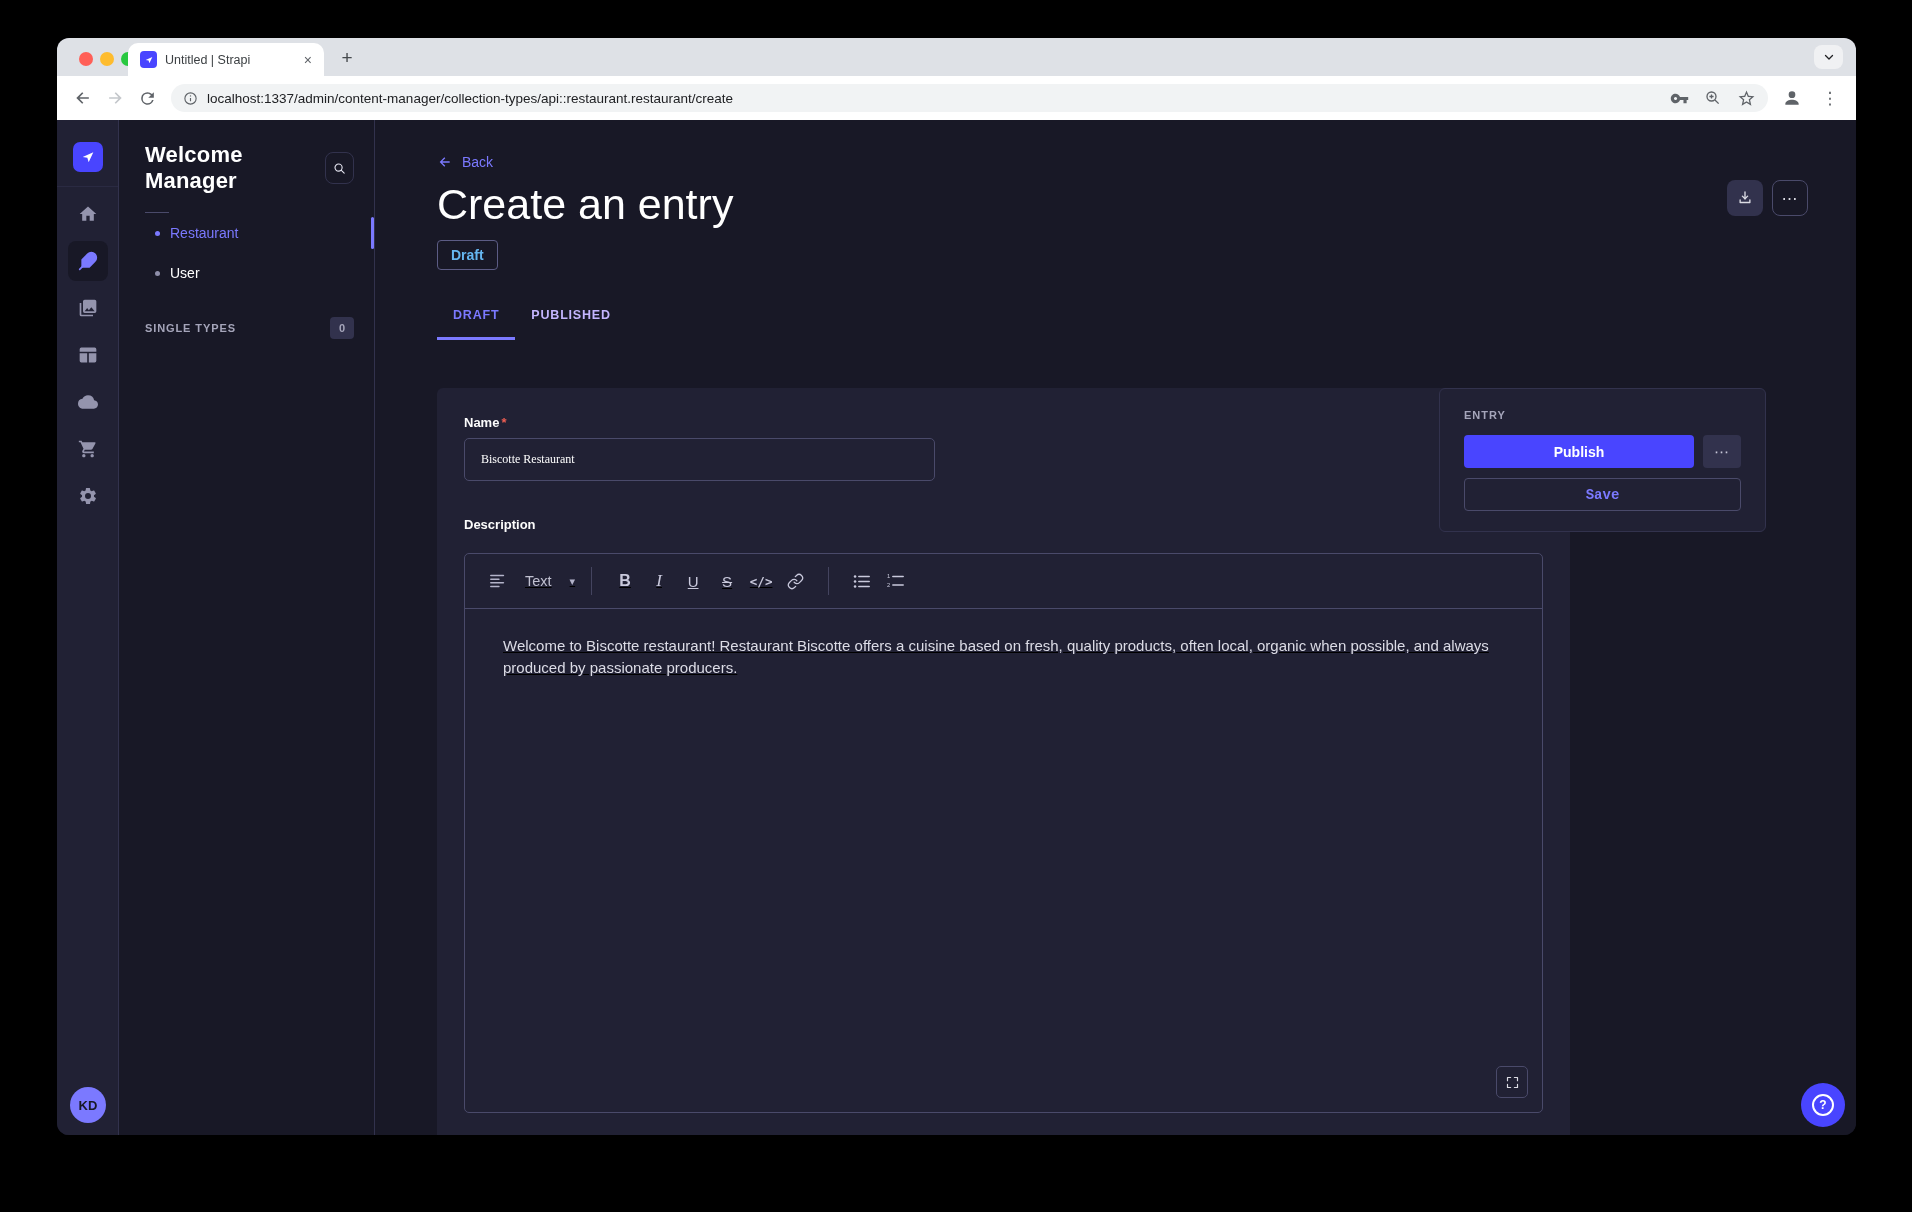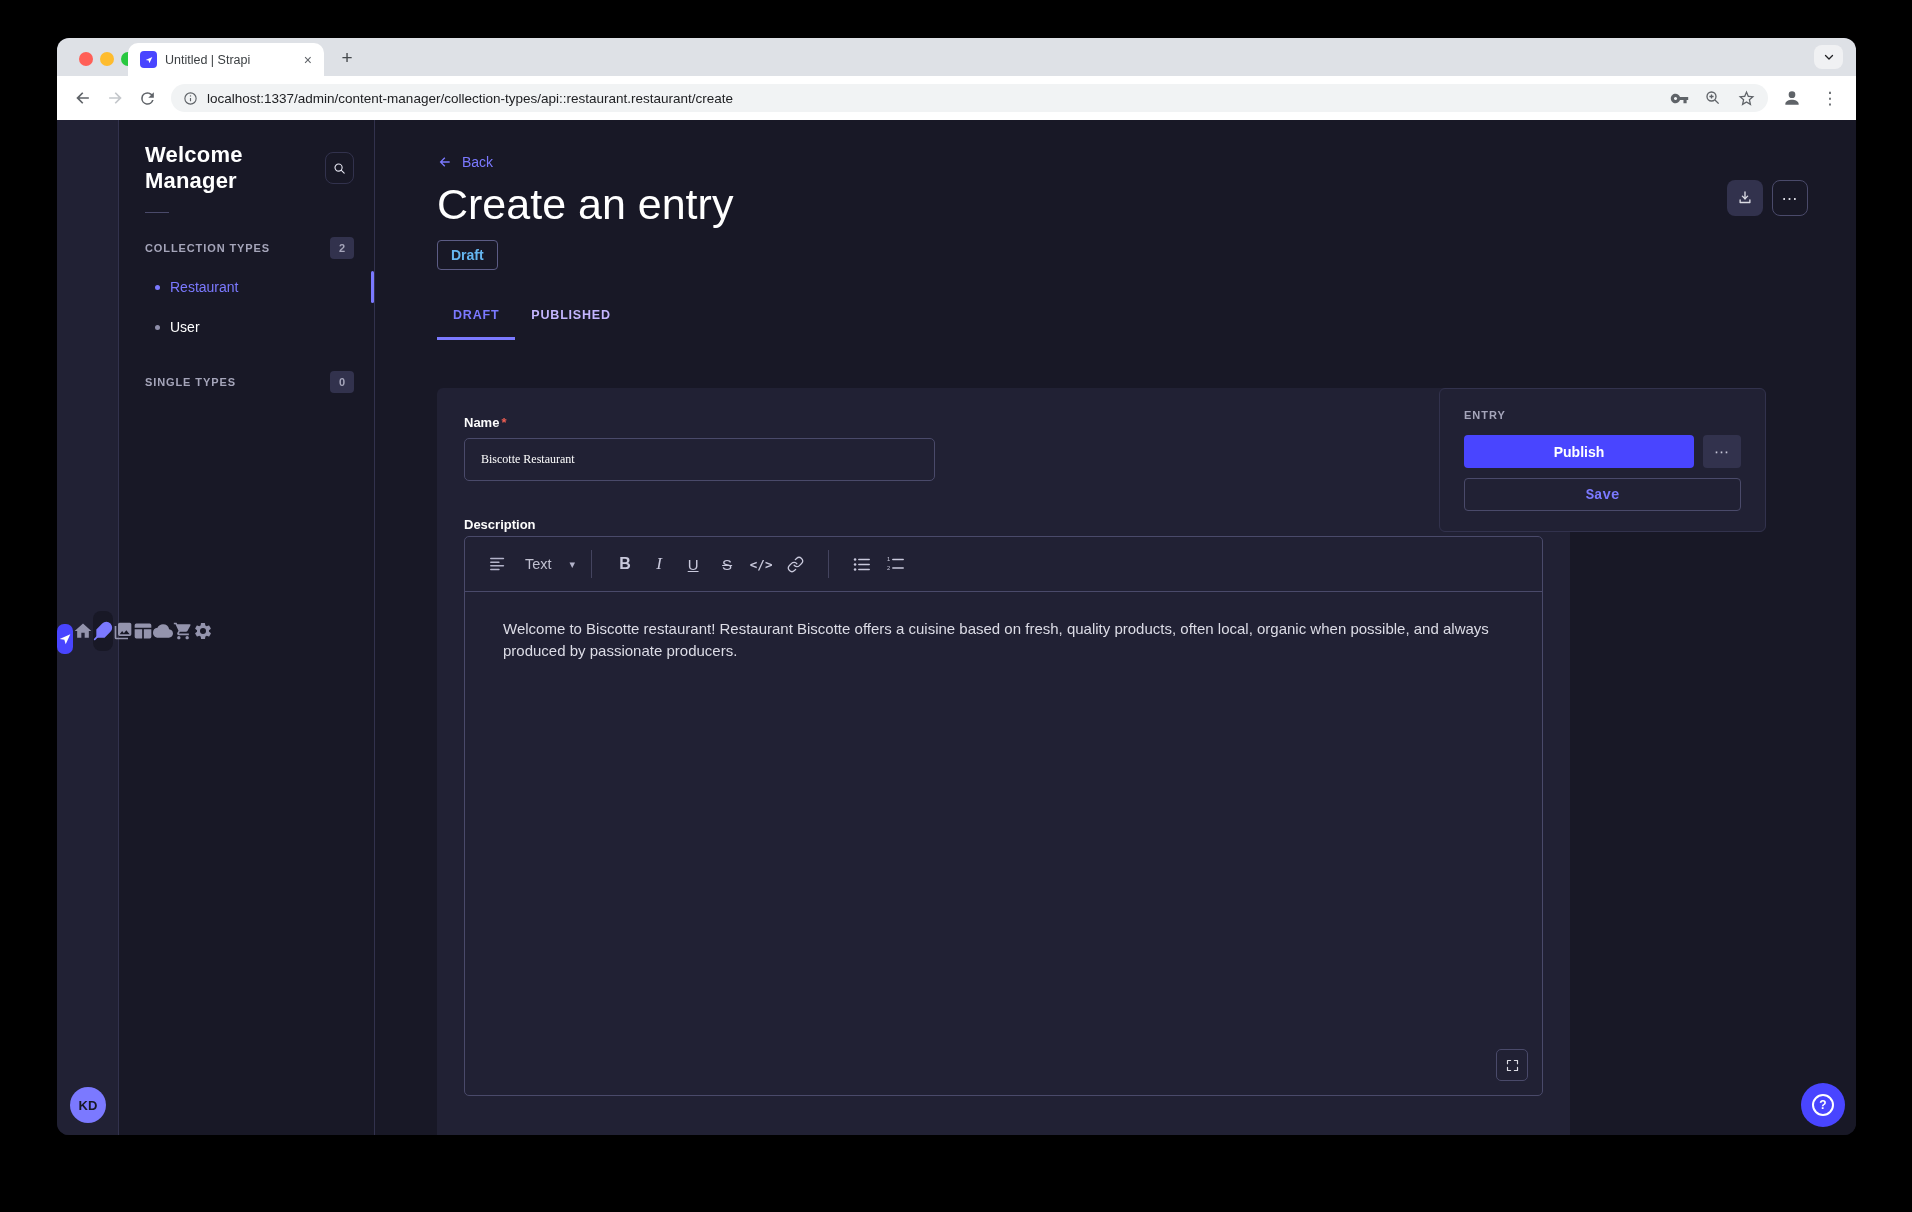--- a/index.html
+++ b/index.html
@@ -25,21 +25,21 @@
   .omnibox { flex:1; height:28px; margin:0 8px; background:#f1f3f4; border-radius:14px; display:flex; align-items:center; padding:0 12px; gap:9px; min-width:0; }
   .url-text { font-size:13.5px; color:#202124; white-space:nowrap; overflow:hidden; }
   .omni-right { margin-left:auto; display:flex; align-items:center; gap:15px; }
   .chrome-right { display:flex; align-items:center; gap:6px; }
   .menu-dots { font-size:17px; color:#5f6368; }
 
   
   .viewport { position:absolute; left:0; top:82px; right:0; bottom:0; background:#181826; display:flex; }
 
   
-  .rail { width:62px; flex:none; background:#212134; border-right:1px solid #32324d; display:flex; flex-direction:row; align-items:center; position:relative;text-decoration:underline; }
+  .rail { width:62px; flex:none; background:#212134; border-right:1px solid #32324d; display:flex; flex-direction:column; align-items:center; position:relative;text-decoration:underline; }
   .logo { width:30px; height:30px; margin-top:22px; border-radius:7px; background:#4945ff; display:flex; align-items:center; justify-content:center; }
   .rail-divider { width:100%; height:1px; background:#2a2a42; margin-top:14px; }
   .rail-btn { width:40px; height:40px; margin-top:7px; border-radius:8px; display:flex; align-items:center; justify-content:center; color:#9494ad; }
   .rail-btn.active { background:#181826; color:#7b79ff; }
   .rail-avatar { position:absolute; bottom:12px; left:13px; width:36px; height:36px; border-radius:50%; background:#7b79ff; color:#181826; font-size:13px; font-weight:700; display:flex; align-items:center; justify-content:center; }
 
   
   .subnav { width:256px; flex:none; border-right:1px solid #32324d; position:relative; }
   .subnav-head { display:flex; align-items:center; justify-content:space-between; padding:22px 20px 0 26px; }
   .subnav-title { font-size:22px; font-weight:700; color:#fff; letter-spacing:.2px; }
@@ -68,21 +68,21 @@
   .tabs { position:absolute; left:62px; top:188px; display:flex; }
   .tab-item { padding:0 16px 15px; font-size:12.5px; font-weight:700; letter-spacing:.8px; color:#c4b5fd; text-align:center; }
   .tab-item.active { color:#7b79ff; border-bottom:3px solid #7b79ff; }
 
   
   .card { position:absolute; left:62px; top:268px; width:1133px; height:760px; background:#212134; border-radius:6px; padding:27px; }
   .field-label { font-size:13px; font-weight:700; color:#fcfcfc; }
   .req { color:#ee5e52; margin-left:2px; }
   .text-input { margin-top:8px; width:471px; height:43px; border:1px solid #4a4a6a; border-radius:5px; background:transparent; color:#fff; font-size:12px; padding:0 16px; font-family:Liberation Serif, serif; outline:none; display:block; }
   .desc-label { margin-top:36px; }
-  .editor { margin-top:4px; height:560px; border:1px solid #4a4a6a; border-radius:5px; position:relative; }
+  .editor { margin-top:21px; height:560px; border:1px solid #4a4a6a; border-radius:5px; position:relative;text-decoration:underline; }
   .ed-toolbar { height:55px; border-bottom:1px solid #4a4a6a; display:flex; align-items:center; padding:0 24px; color:#b3b3c9; }
   .style-dd { display:flex; align-items:center; gap:18px; }
   .style-label { font-size:14.5px; color:#c0c0d0; }
   .dd-caret { font-size:11px; color:#b3b3c9; }
   .tsep { width:1px; height:28px; background:#44445f; margin:0 16px; }
   .fmt { width:34px; height:34px; display:flex; align-items:center; justify-content:center; border-radius:4px; font-size:16px; color:#c9c9dc; }
   .fmt.b { font-weight:700; }
   .fmt.i { font-style:italic; font-family:"Liberation Serif", serif; font-size:17px; }
   .fmt.u { text-decoration:underline; font-size:15px; }
   .fmt.s { text-decoration:line-through; font-size:15px; }
@@ -232,24 +232,20 @@
         <span class="subnav-title">Welcome Manager</span>
         <span class="search-btn">
           <svg width="15" height="15" viewBox="0 0 24 24">
               <circle cx="10.5" cy="10.5" r="5.7" fill="none" stroke="currentColor" stroke-width="1.8"></circle>
               <line x1="15" y1="15" x2="19.5" y2="19.5" stroke="currentColor" stroke-width="1.8" stroke-linecap="round"></line>
             </svg>
         </span>
       </div>
       <div class="subnav-divider"></div>
 
-      <div class="section-head">
-        <span class="section-label">COLLECTION TYPES</span>
-        <span class="section-badge">2</span>
-      </div>
       <div class="ct-item active">
         <span class="dot"></span>
         <span>Restaurant</span>
       </div>
       <div class="ct-item normal">
         <span class="dot"></span>
         <span>User</span>
       </div>
 
       <div class="section-head">

